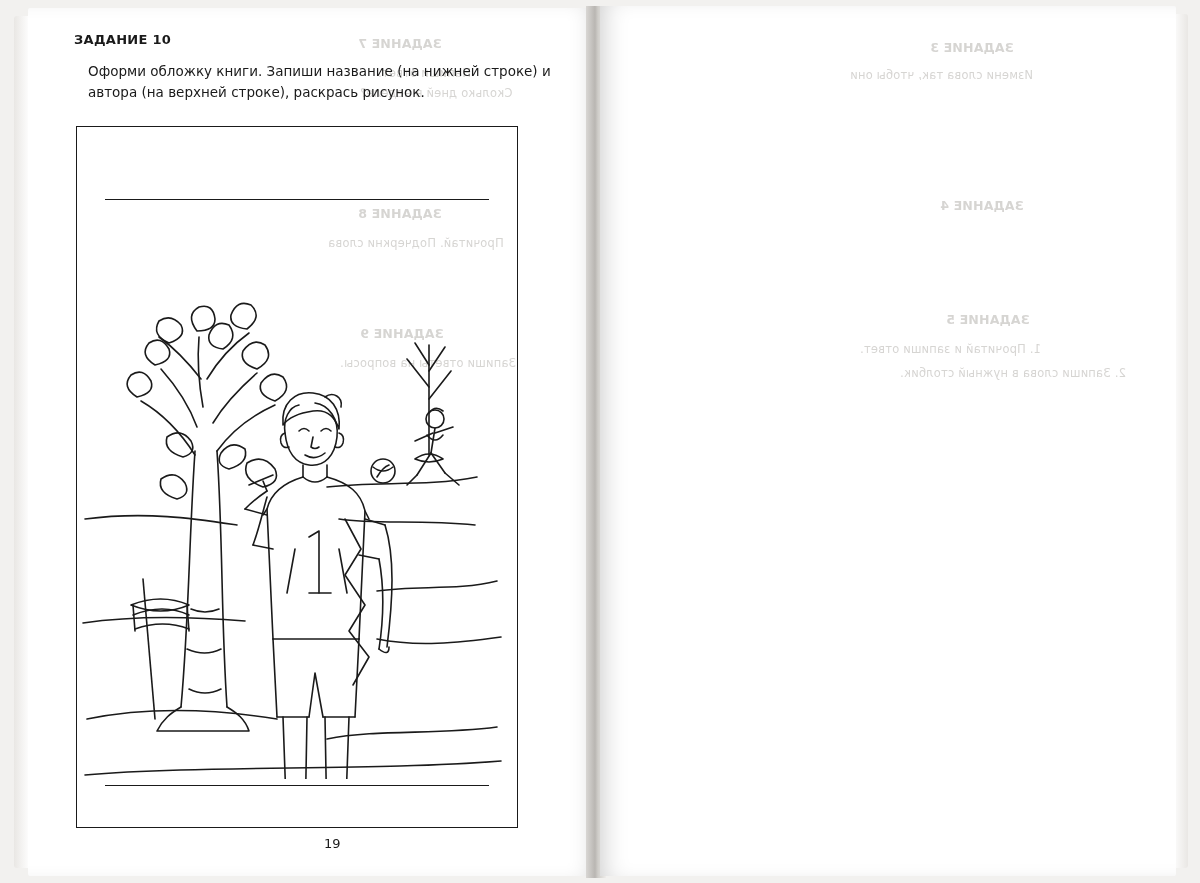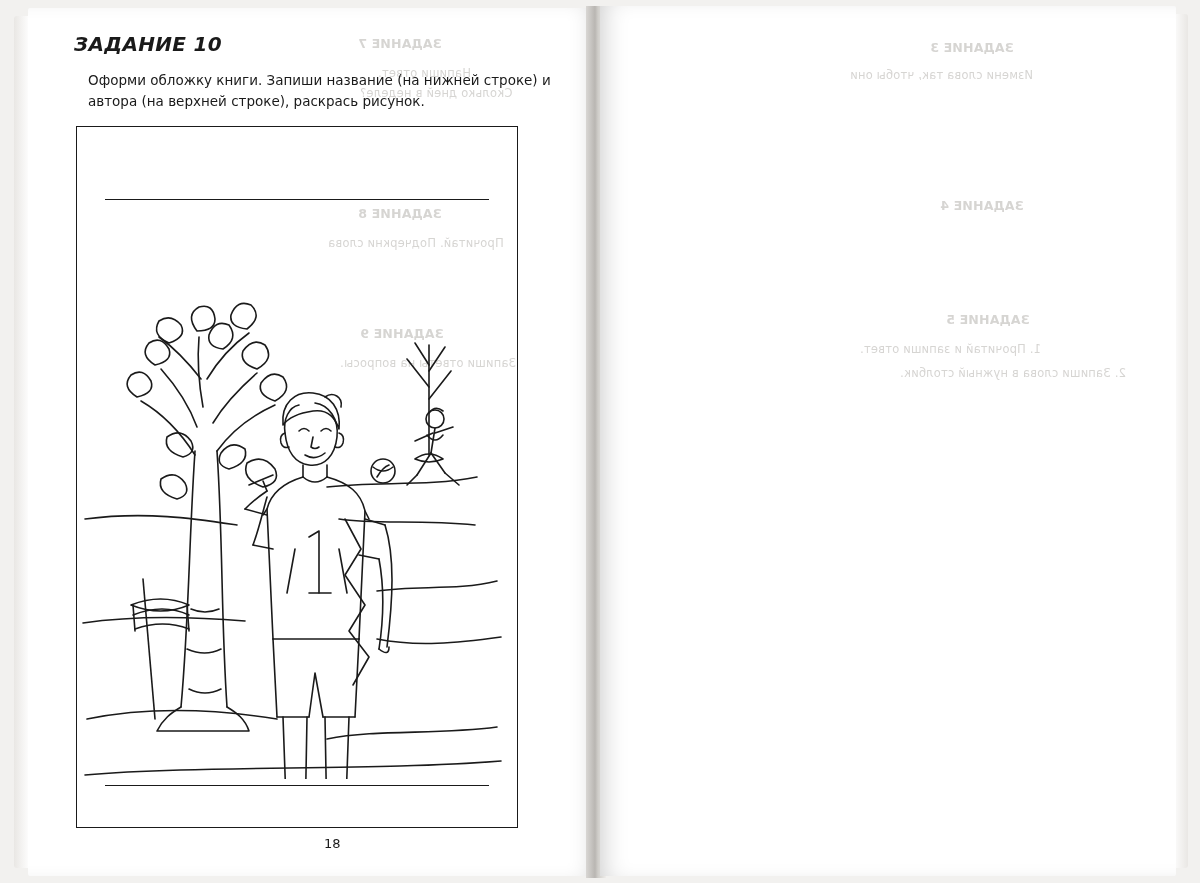--- a/index.html
+++ b/index.html
@@ -79,24 +79,23 @@
 
   
   .lp {
     position: absolute;
     left: 46px;
     top: 24px;
     width: 510px;
   }
   .task-head {
     font-weight: bold;
-    font-size: 20px;
+    font-size: 13px;
     letter-spacing: 0.3px;
     margin: 0 0 6px 0;
-    font-style: italic;
   }
   .task-body {
     font-size: 13.5px;
     line-height: 1.55;
     margin: 14px;
   }
   .frame {
     position: absolute;
     left: 48px;
     top: 118px;
@@ -272,21 +271,21 @@
           <path d="M358 214 L376 208"></path>
           <path d="M350 216 q8 10 16 0"></path>
 
           <circle cx="306" cy="252" r="12"></circle>
           <path d="M296 248 q10 8 20 0"></path>
           <path d="M300 258 q6 -10 12 -12"></path>
         </g>
       </svg>
     </div>
 
-    <div class="pagenum pagenum-left">18</div>
+    <div class="pagenum pagenum-left">19</div>
   </div>
 
   <div class="gutter"></div>
 
   <div class="page page-right">
 
     <div class="ghost b" style="left:330px; top:34px;">ЗАДАНИЕ 3</div>
     <div class="ghost" style="left:250px; top:62px;">Измени слова так, чтобы они</div>
     <div class="ghost b" style="left:340px; top:192px;">ЗАДАНИЕ 4</div>
     <div class="ghost b" style="left:346px; top:306px;">ЗАДАНИЕ 5</div>

